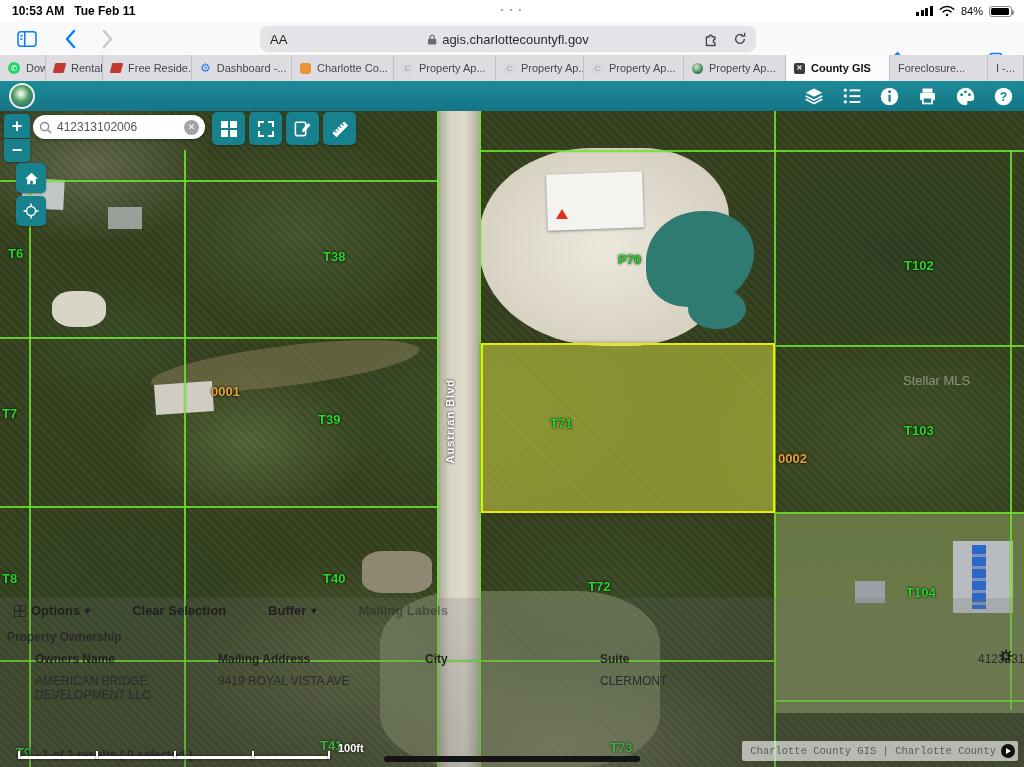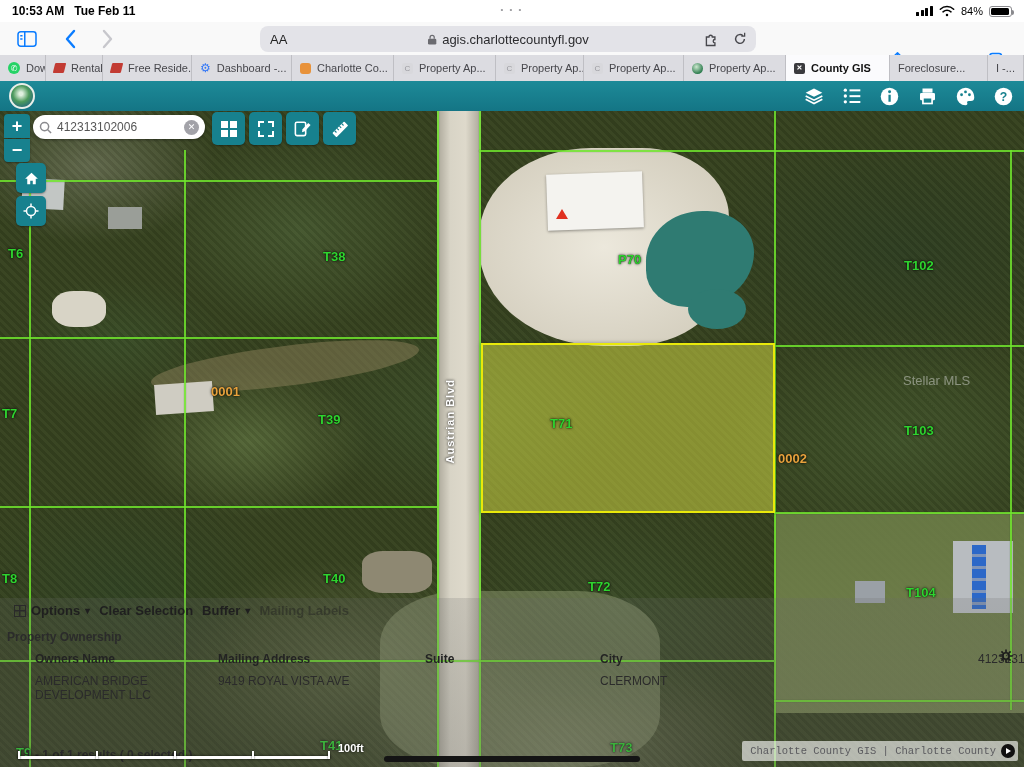--- a/index.html
+++ b/index.html
@@ -100,21 +100,21 @@
       linear-gradient(#fff,#fff) 0 0, linear-gradient(#fff,#fff) 9px 0,
       linear-gradient(#fff,#fff) 0 9px, linear-gradient(#fff,#fff) 9px 9px;
     background-size:7px 7px; background-repeat:no-repeat; }
   .marq { width:16px; height:16px; border:2px dashed #fff; }
   .homebtn { left:16px; top:52px; width:30px; height:30px; border-radius:5px; }
   .locbtn { left:16px; top:85px; width:30px; height:30px; border-radius:5px; }
 
   
   .panel { position:absolute; left:0; top:487px; width:1024px; height:169px;
     background:linear-gradient(rgba(105,105,105,.20), rgba(90,90,90,.30)); color:#1f1f1f; }
-  .panel-toolbar { position:absolute; left:14px; top:5px; display:flex; align-items:center; gap:9px;
+  .panel-toolbar { position:absolute; left:14px; top:5px; display:flex; align-items:center; gap:42px;
     font-size:13px; font-weight:700; }
   .ptool { display:flex; align-items:center; gap:5px; }
   .ptool .caret { font-size:10px; }
   .mini-grid { width:12px; height:12px; border:1.5px solid #2a2a2a;
     background:linear-gradient(#2a2a2a,#2a2a2a) center/100% 1.5px no-repeat,
                linear-gradient(#2a2a2a,#2a2a2a) center/1.5px 100% no-repeat; }
   .disabled { opacity:.45; }
   .panel-tab { position:absolute; left:7px; top:32px; font-size:12px; font-weight:700; color:#2b2b2b; }
   .ptable { position:absolute; left:35px; top:54px; width:975px; display:grid;
     grid-template-columns:183px 207px 175px 178px 200px 1fr; font-size:12px; }
@@ -453,22 +453,22 @@
             <span class="caret">▾</span>
           </span>
         <span class="ptool disabled">
             <span>Mailing Labels</span>
           </span>
       </div>
       <div class="panel-tab">Property Ownership</div>
       <div class="ptable">
         <span class="hdr">Owners Name</span>
         <span class="hdr">Mailing Address</span>
+        <span class="hdr">City</span>
         <span class="hdr">Suite</span>
-        <span class="hdr">City</span>
         <span class="hdr"></span>
         <span class="val link">412313102006</span>
         <span class="val">AMERICAN BRIDGE DEVELOPMENT LLC</span>
         <span class="val">9419 ROYAL VISTA AVE</span>
         <span class="val"></span>
         <span class="val">CLERMONT</span>
         <span class="val"></span>
       </div>
       <span class="gear-cell">
           <svg width="16" height="16" viewBox="0 0 20 20" stroke="#1b1b1b" stroke-width="2" fill="none">

